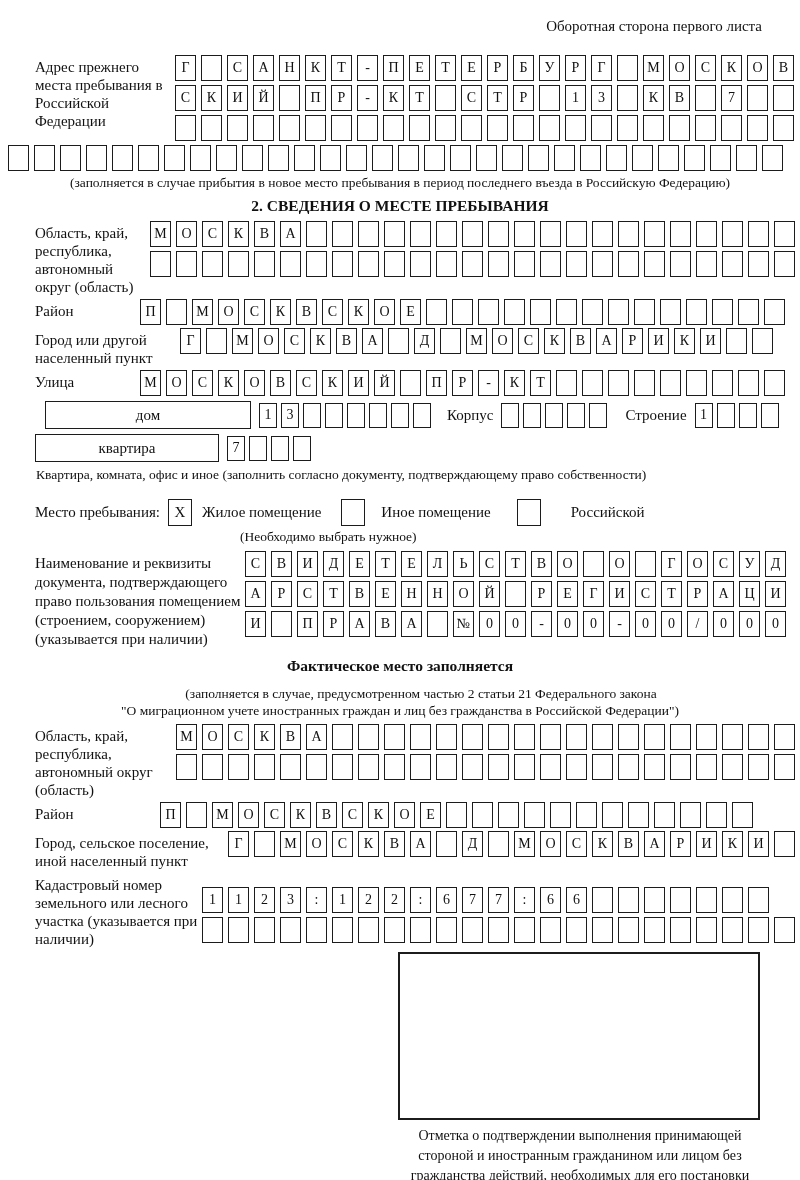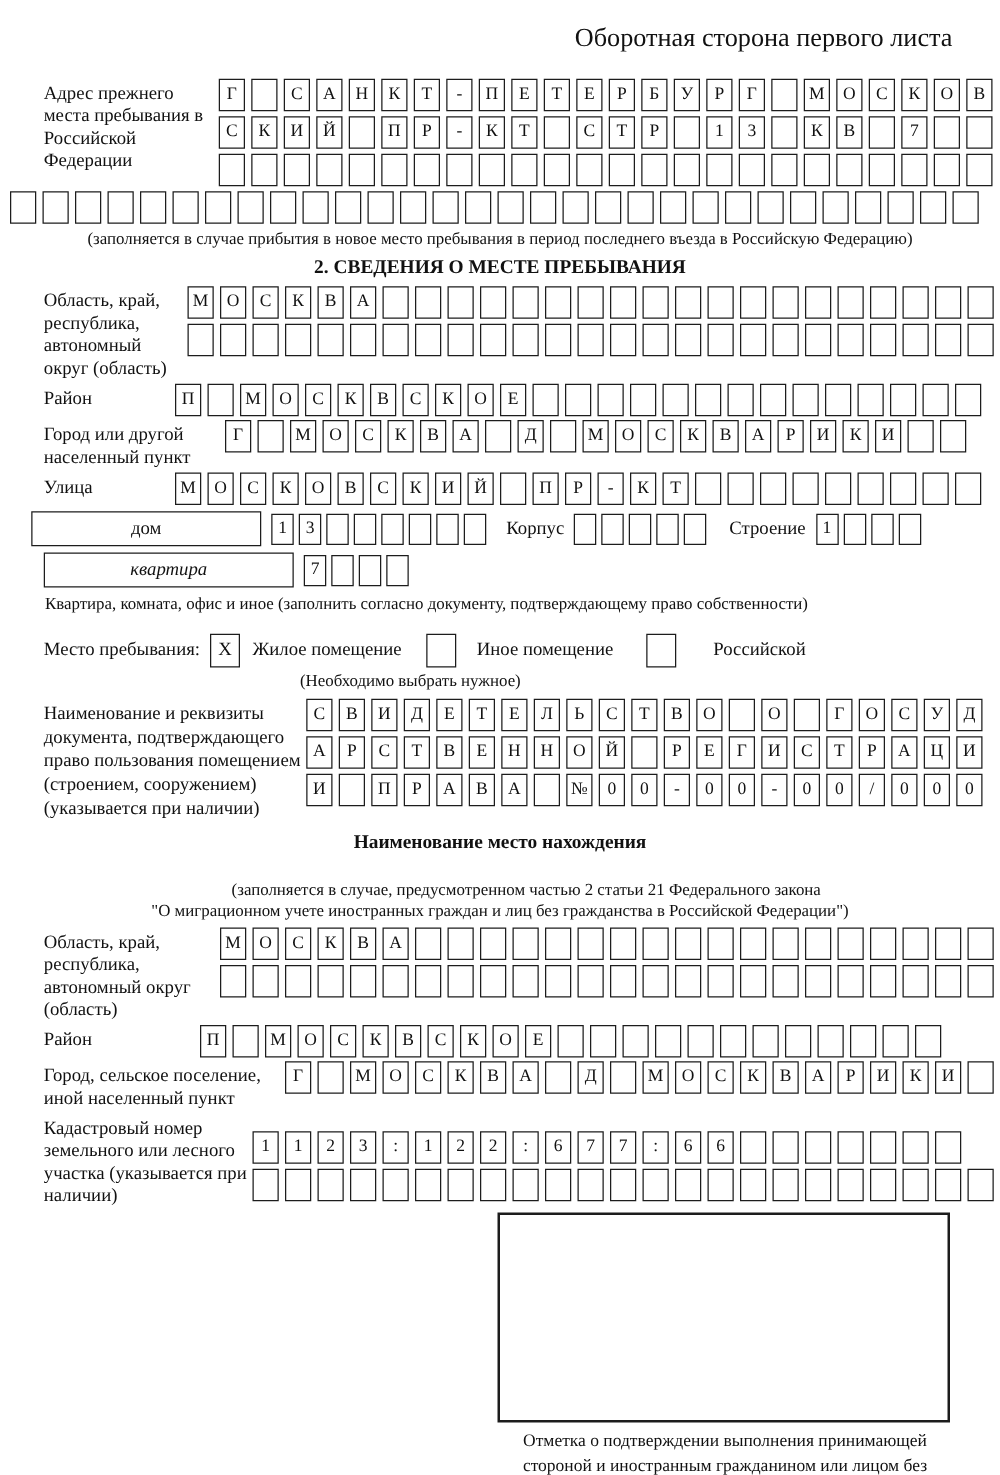--- a/index.html
+++ b/index.html
@@ -1,20 +1,20 @@
 <!DOCTYPE html>
 <html><head>
 <meta charset="utf-8">
 <style>
   html,body{margin:0;padding:0;background:#ffffff;}
   body{width:800px;height:1180px;overflow:hidden;color:#111;
        font-family:"Liberation Serif","DejaVu Serif",serif;}
   .page{position:relative;width:800px;height:1180px;}
 
-  .hdr-note{padding:18px 38px 0 0;text-align:right;font-size:21px;}
+  .hdr-note{padding:18px 38px 0 0;text-align:right;font-size:15px;}
 
   .frow{display:flex;align-items:flex-start;}
   .lbl{font-size:15px;line-height:18px;padding-top:3px;}
   .note{font-size:13.5px;line-height:17px;}
   .center{text-align:center;}
   .bold{font-weight:bold;}
 
   .boxes{display:flex;flex-wrap:nowrap;}
   .cbox{box-sizing:border-box;flex:none;width:21px;height:26px;margin-right:5px;
         border:1.6px solid #1c1c1c;display:inline-flex;align-items:center;
@@ -307,21 +307,21 @@
         <span class="cbox"></span>
         <span class="cbox"></span>
         <span class="cbox"></span>
         <span class="cbox"></span>
         <span class="cbox"></span>
         <span class="cbox"></span>
       </div>
   </div>
 
   <div class="frow" style="margin:5px 0 0 25px;align-items:center;">
-    <div class="wide-box" style="width:184px;">дом</div>
+    <div class="wide-box" style="width:206px;margin-left:20px;">дом</div>
     <div class="boxes sm" style="margin-left:8px;">
         <span class="cbox">1</span>
         <span class="cbox">3</span>
         <span class="cbox"></span>
         <span class="cbox"></span>
         <span class="cbox"></span>
         <span class="cbox"></span>
         <span class="cbox"></span>
         <span class="cbox"></span>
       </div>
@@ -336,21 +336,21 @@
     <div class="inline-lbl" style="margin:0 8px 0 14px;">Строение</div>
     <div class="boxes sm">
         <span class="cbox">1</span>
         <span class="cbox"></span>
         <span class="cbox"></span>
         <span class="cbox"></span>
       </div>
   </div>
 
   <div class="frow" style="margin:5px 0 0 35px;align-items:center;">
-    <div class="wide-box" style="width:200px;font-style:italic;">квартира</div>
+    <div class="wide-box" style="width:184px;">квартира</div>
     <div class="boxes sm" style="margin-left:8px;">
         <span class="cbox">7</span>
         <span class="cbox"></span>
         <span class="cbox"></span>
         <span class="cbox"></span>
       </div>
   </div>
   <div class="note" style="margin:4px 0 16px 36px;">Квартира, комната, офис и иное (заполнить согласно документу, подтверждающему право собственности)</div>
 
   <div class="frow" style="margin:5px 0 0 35px;align-items:center;">
@@ -432,22 +432,22 @@
           <span class="cbox">0</span>
           <span class="cbox">0</span>
           <span class="cbox">/</span>
           <span class="cbox">0</span>
           <span class="cbox">0</span>
           <span class="cbox">0</span>
         </div>
     </div>
   </div>
 
-  <div class="sec-title bold center" style="margin-top:8px;">Наименование место нахождения</div>
-  <div class="note center" style="margin-top:20px;padding-left:42px;">(заполняется в случае, предусмотренном частью 2 статьи 21 Федерального закона</div>
+  <div class="sec-title bold center" style="margin-top:8px;">Фактическое место заполняется</div>
+  <div class="note center" style="margin-top:10px;padding-left:42px;">(заполняется в случае, предусмотренном частью 2 статьи 21 Федерального закона</div>
   <div class="note center">"О миграционном учете иностранных граждан и лиц без гражданства в Российской Федерации")</div>
 
   <div class="frow" style="margin:5px 0 0 35px;">
     <div class="lbl" style="width:145px;">Область, край, республика, автономный округ (область)</div>
     <div class="stack">
       <div class="boxes">
           <span class="cbox">М</span>
           <span class="cbox">О</span>
           <span class="cbox">С</span>
           <span class="cbox">К</span>

